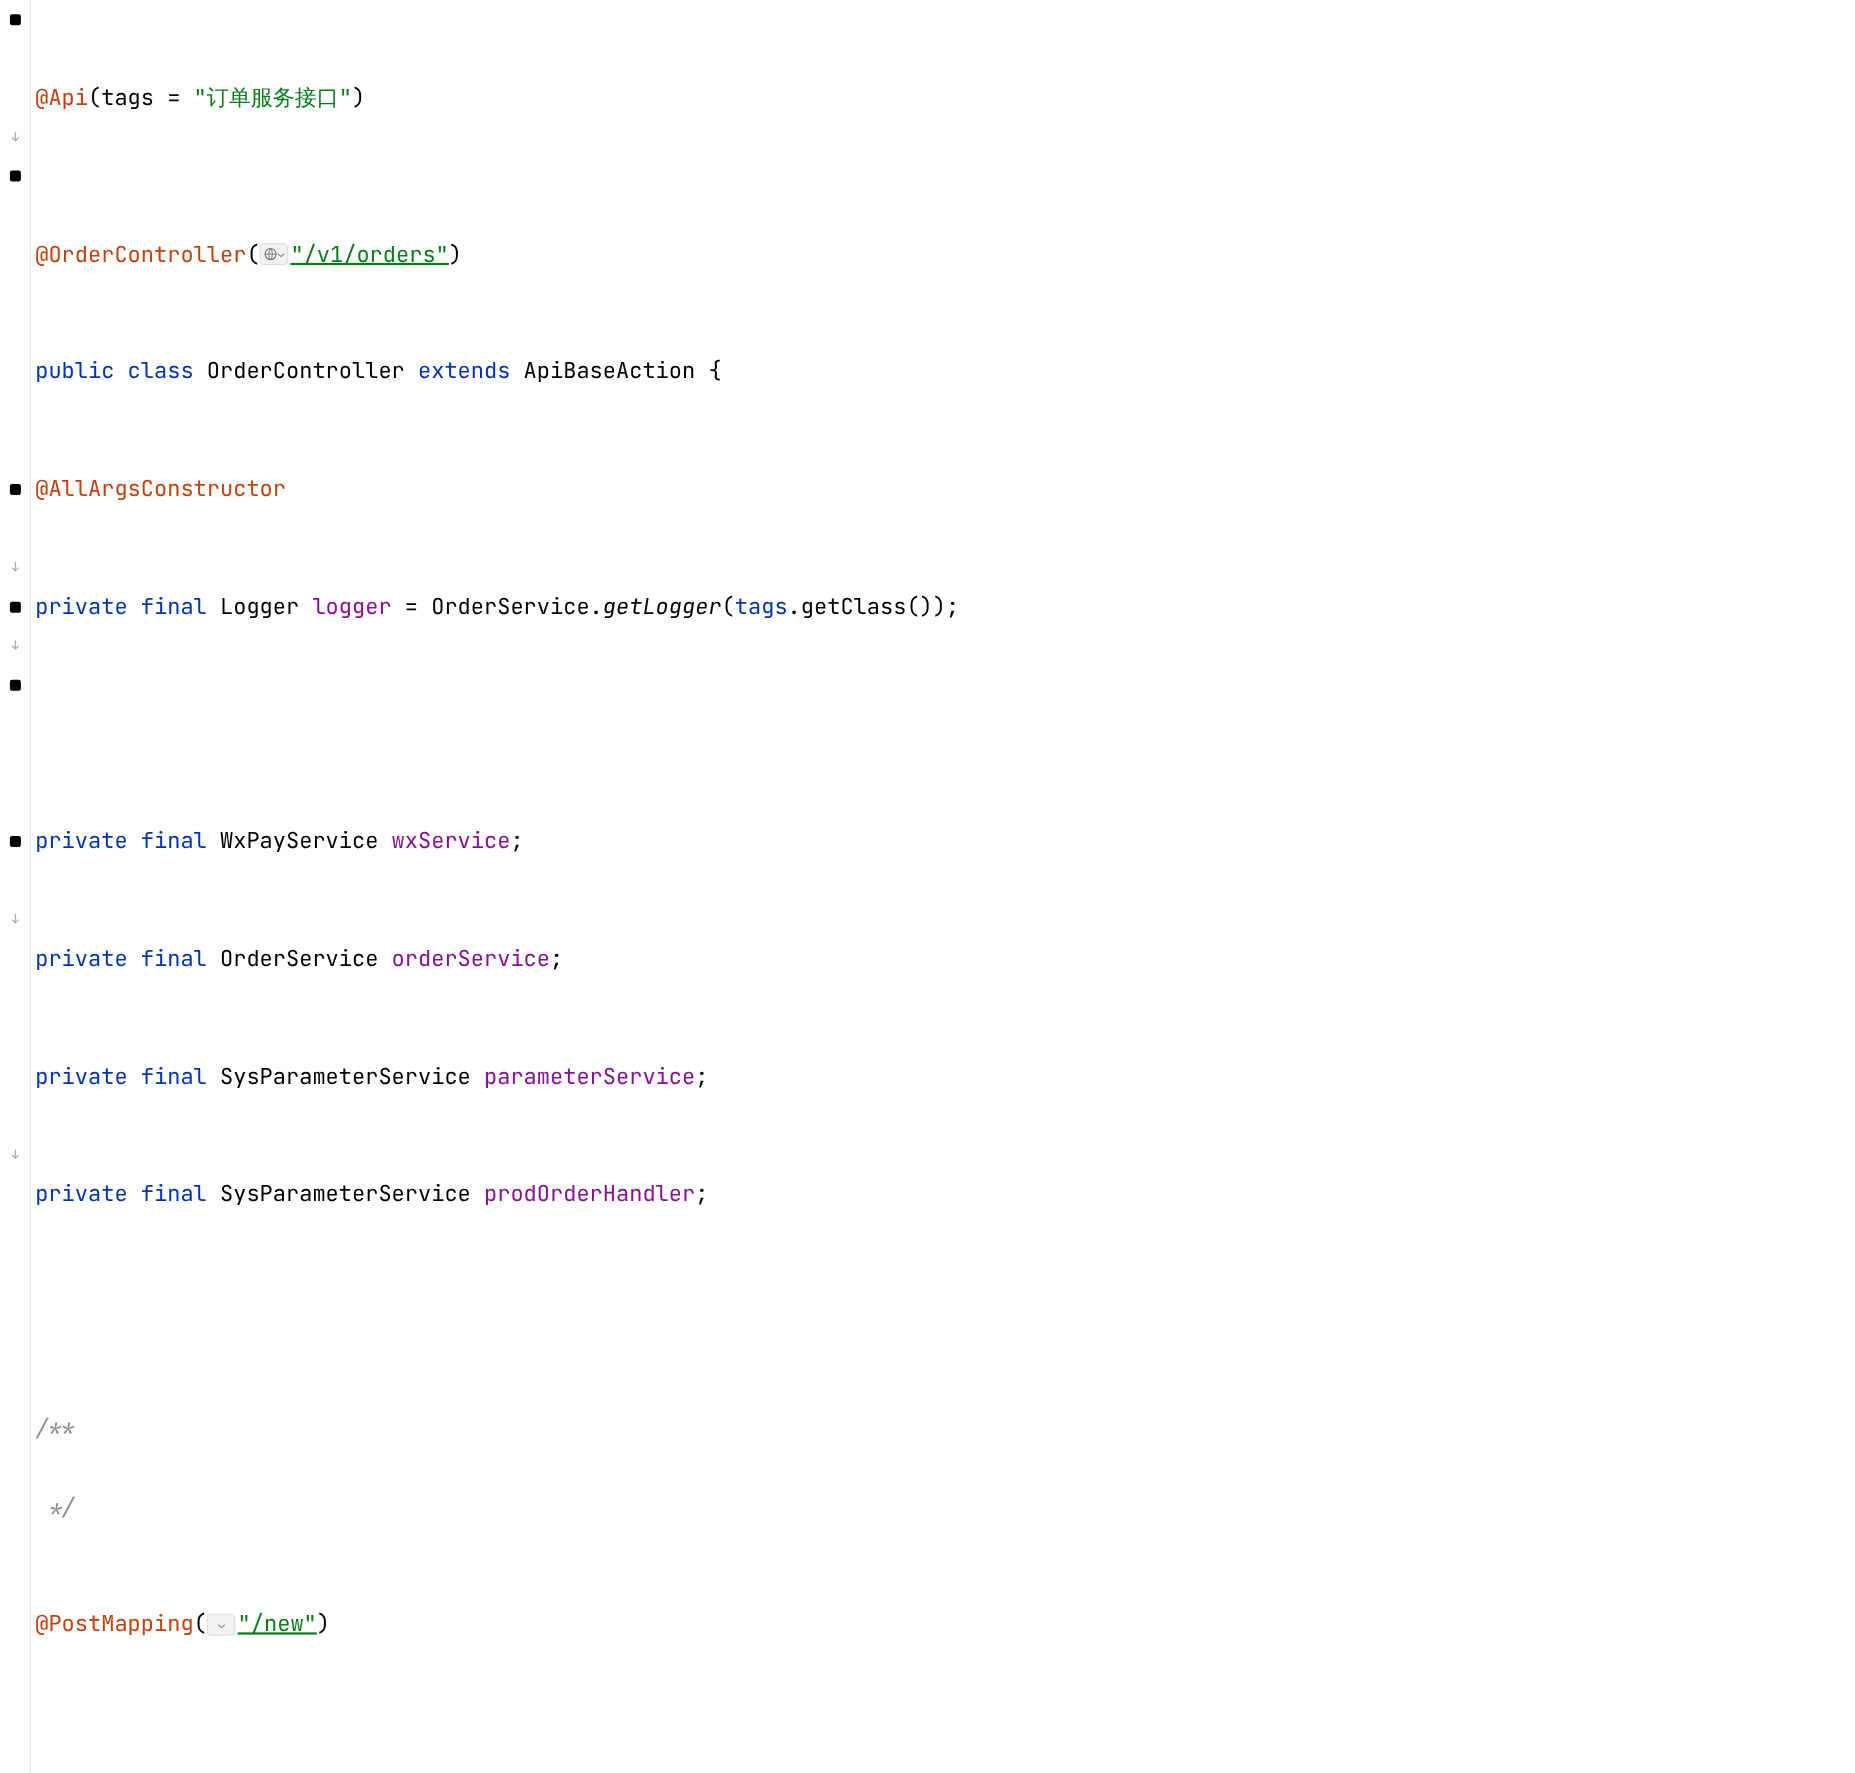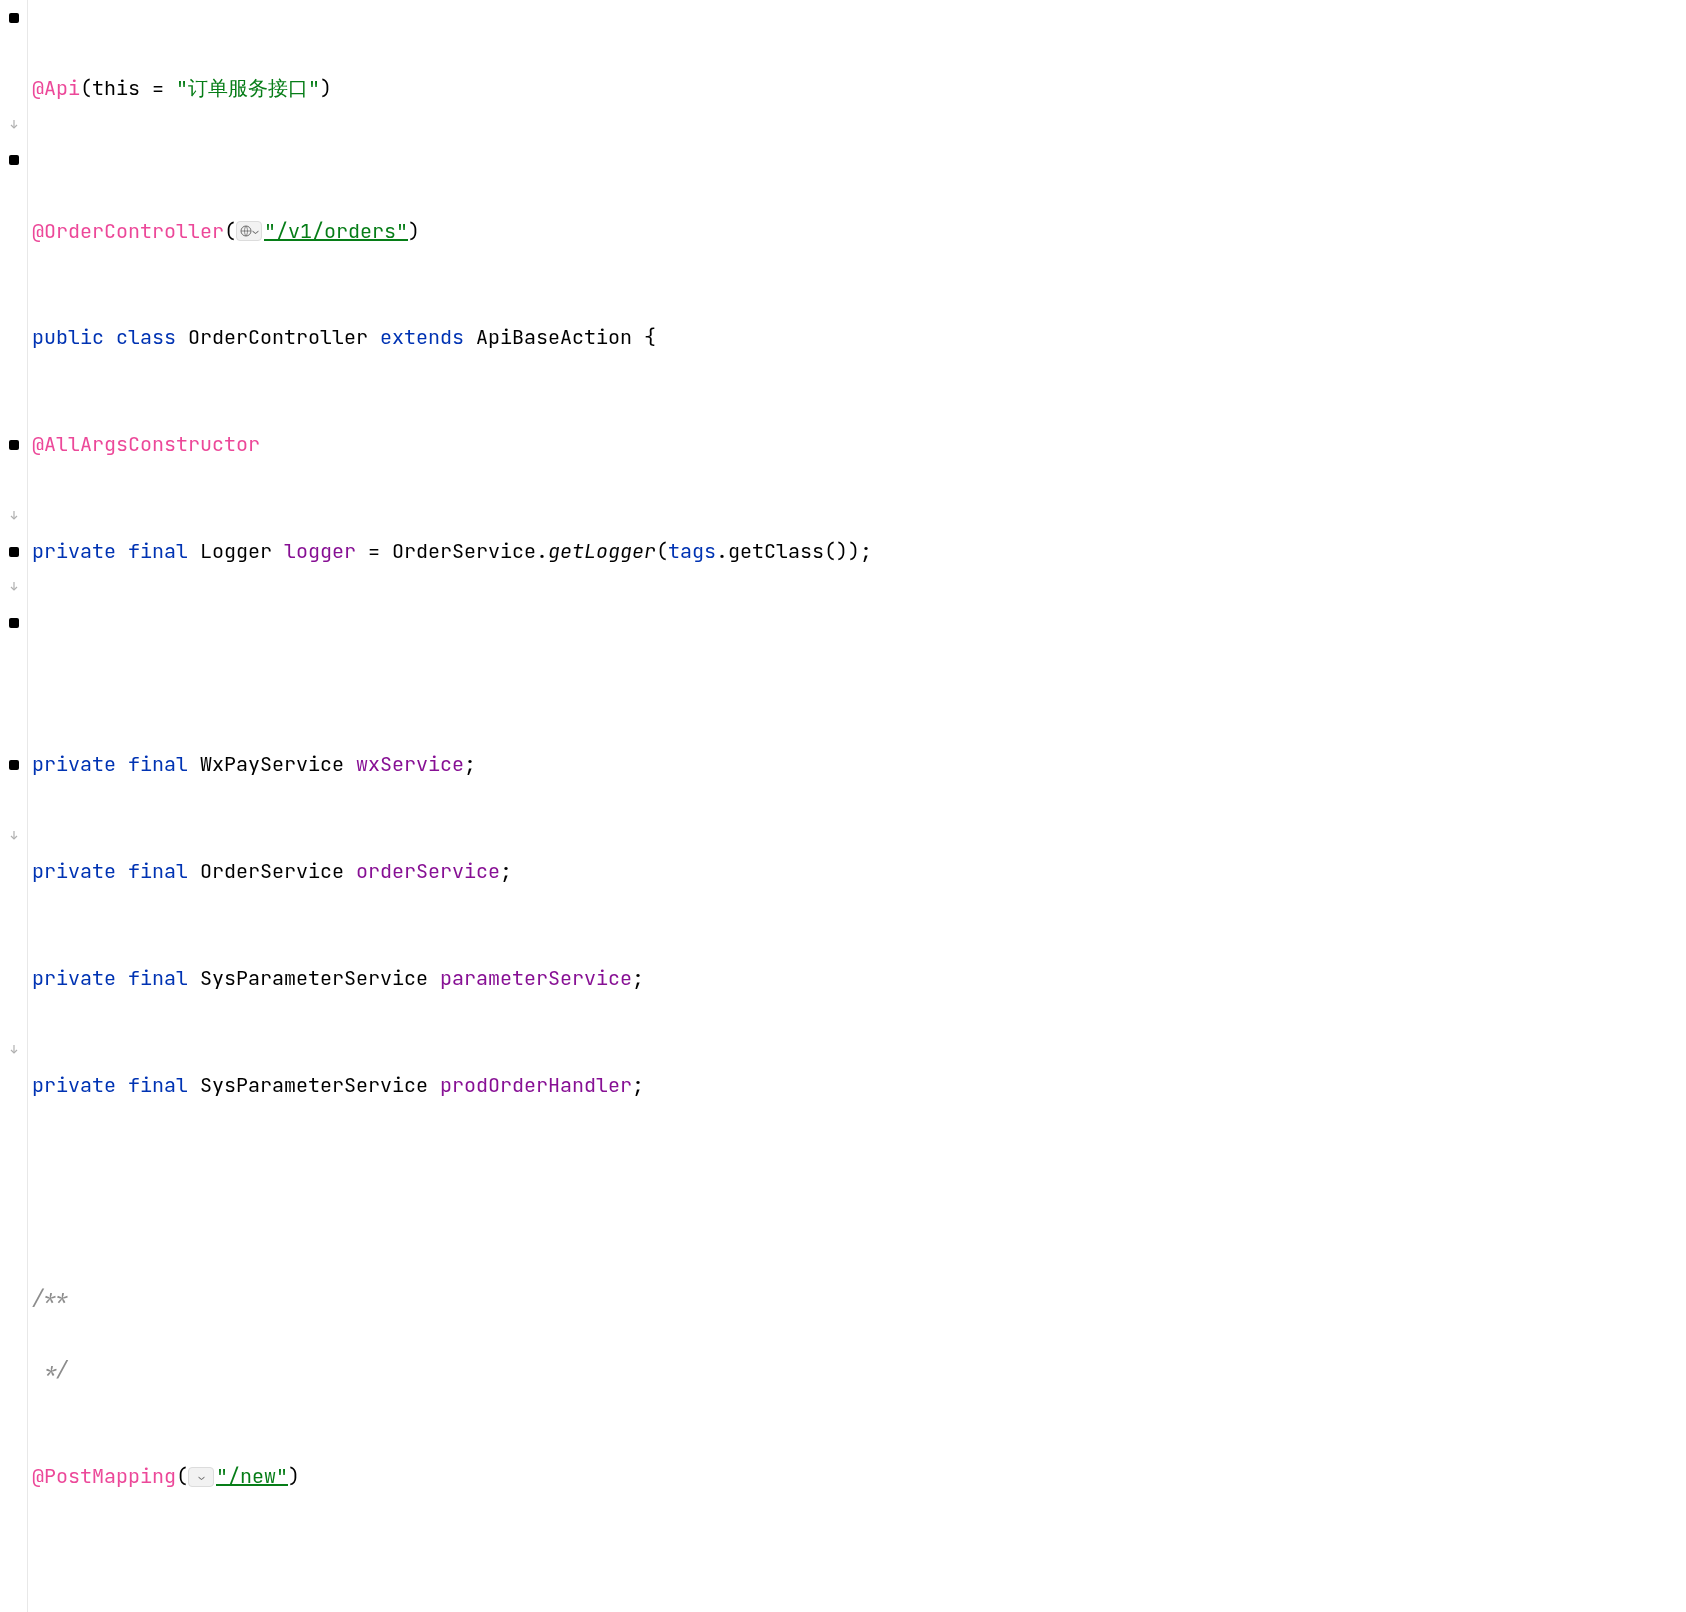--- a/index.html
+++ b/index.html
@@ -31,21 +31,21 @@
   }
   .fold-icon path { stroke: #b0b0b0; stroke-width: 1.2; fill: none; }
   .code {
     padding-left: 4px;
     white-space: pre;
   }
   .line { height: 35.6px; display: flex; align-items: center; }
 
   
   .kw   { color: #0033b3; }           
-  .ann  { color: #ec4899; }           
+  .ann  { color: #c2410c; }           
   .str  { color: #067d17; }           
   .str-u{ color: #067d17; text-decoration: underline; }
   .fld  { color: #871094; }           
   .smtd { color: #000000; font-style: italic; } 
   .cmt  { color: #8c8c8c; font-style: italic; }
   .globe {
     display:inline-flex; align-items:center; justify-content:center;
     width:26px; height:20px; background:#f2f2f2; border:1px solid #dcdcdc;
     border-radius:4px; vertical-align:middle; margin-right:2px;
   }
@@ -138,21 +138,21 @@
     <div class="gutter-cell">
       <svg class="fold-icon" viewBox="0 0 14 14">
         <path d="M7 2 v8"></path>
         <path d="M4 7 l3 3 l3 -3"></path>
       </svg>
     </div>
   </div>
 
 <div class="code">
 
-<div class="line"><span class="ann">@Api</span><span>(this = </span><span class="str">"订单服务接口"</span><span>)</span></div>
+<div class="line"><span class="ann">@Api</span><span>(tags = </span><span class="str">"订单服务接口"</span><span>)</span></div>
 
 
 <div class="line"><span class="ann">@OrderController</span><span>(</span><span class="globe"><svg viewBox="0 0 12 12">
           <circle cx="6" cy="6" r="5" fill="none" stroke="#6e6e6e" stroke-width="1"></circle>
           <path d="M1 6h10M6 1c2 2 2 8 0 10M6 1c-2 2-2 8 0 10" stroke="#6e6e6e" stroke-width="0.8" fill="none"></path>
         </svg><span class="chev">⌄</span></span><span class="str-u">"/v1/orders"</span><span>)</span></div>
 
 <div class="line"><span class="kw">public class </span><span>OrderController </span><span class="kw">extends </span><span>ApiBaseAction {</span></div>
 
 <div class="line"><span class="ann">@AllArgsConstructor</span></div>

